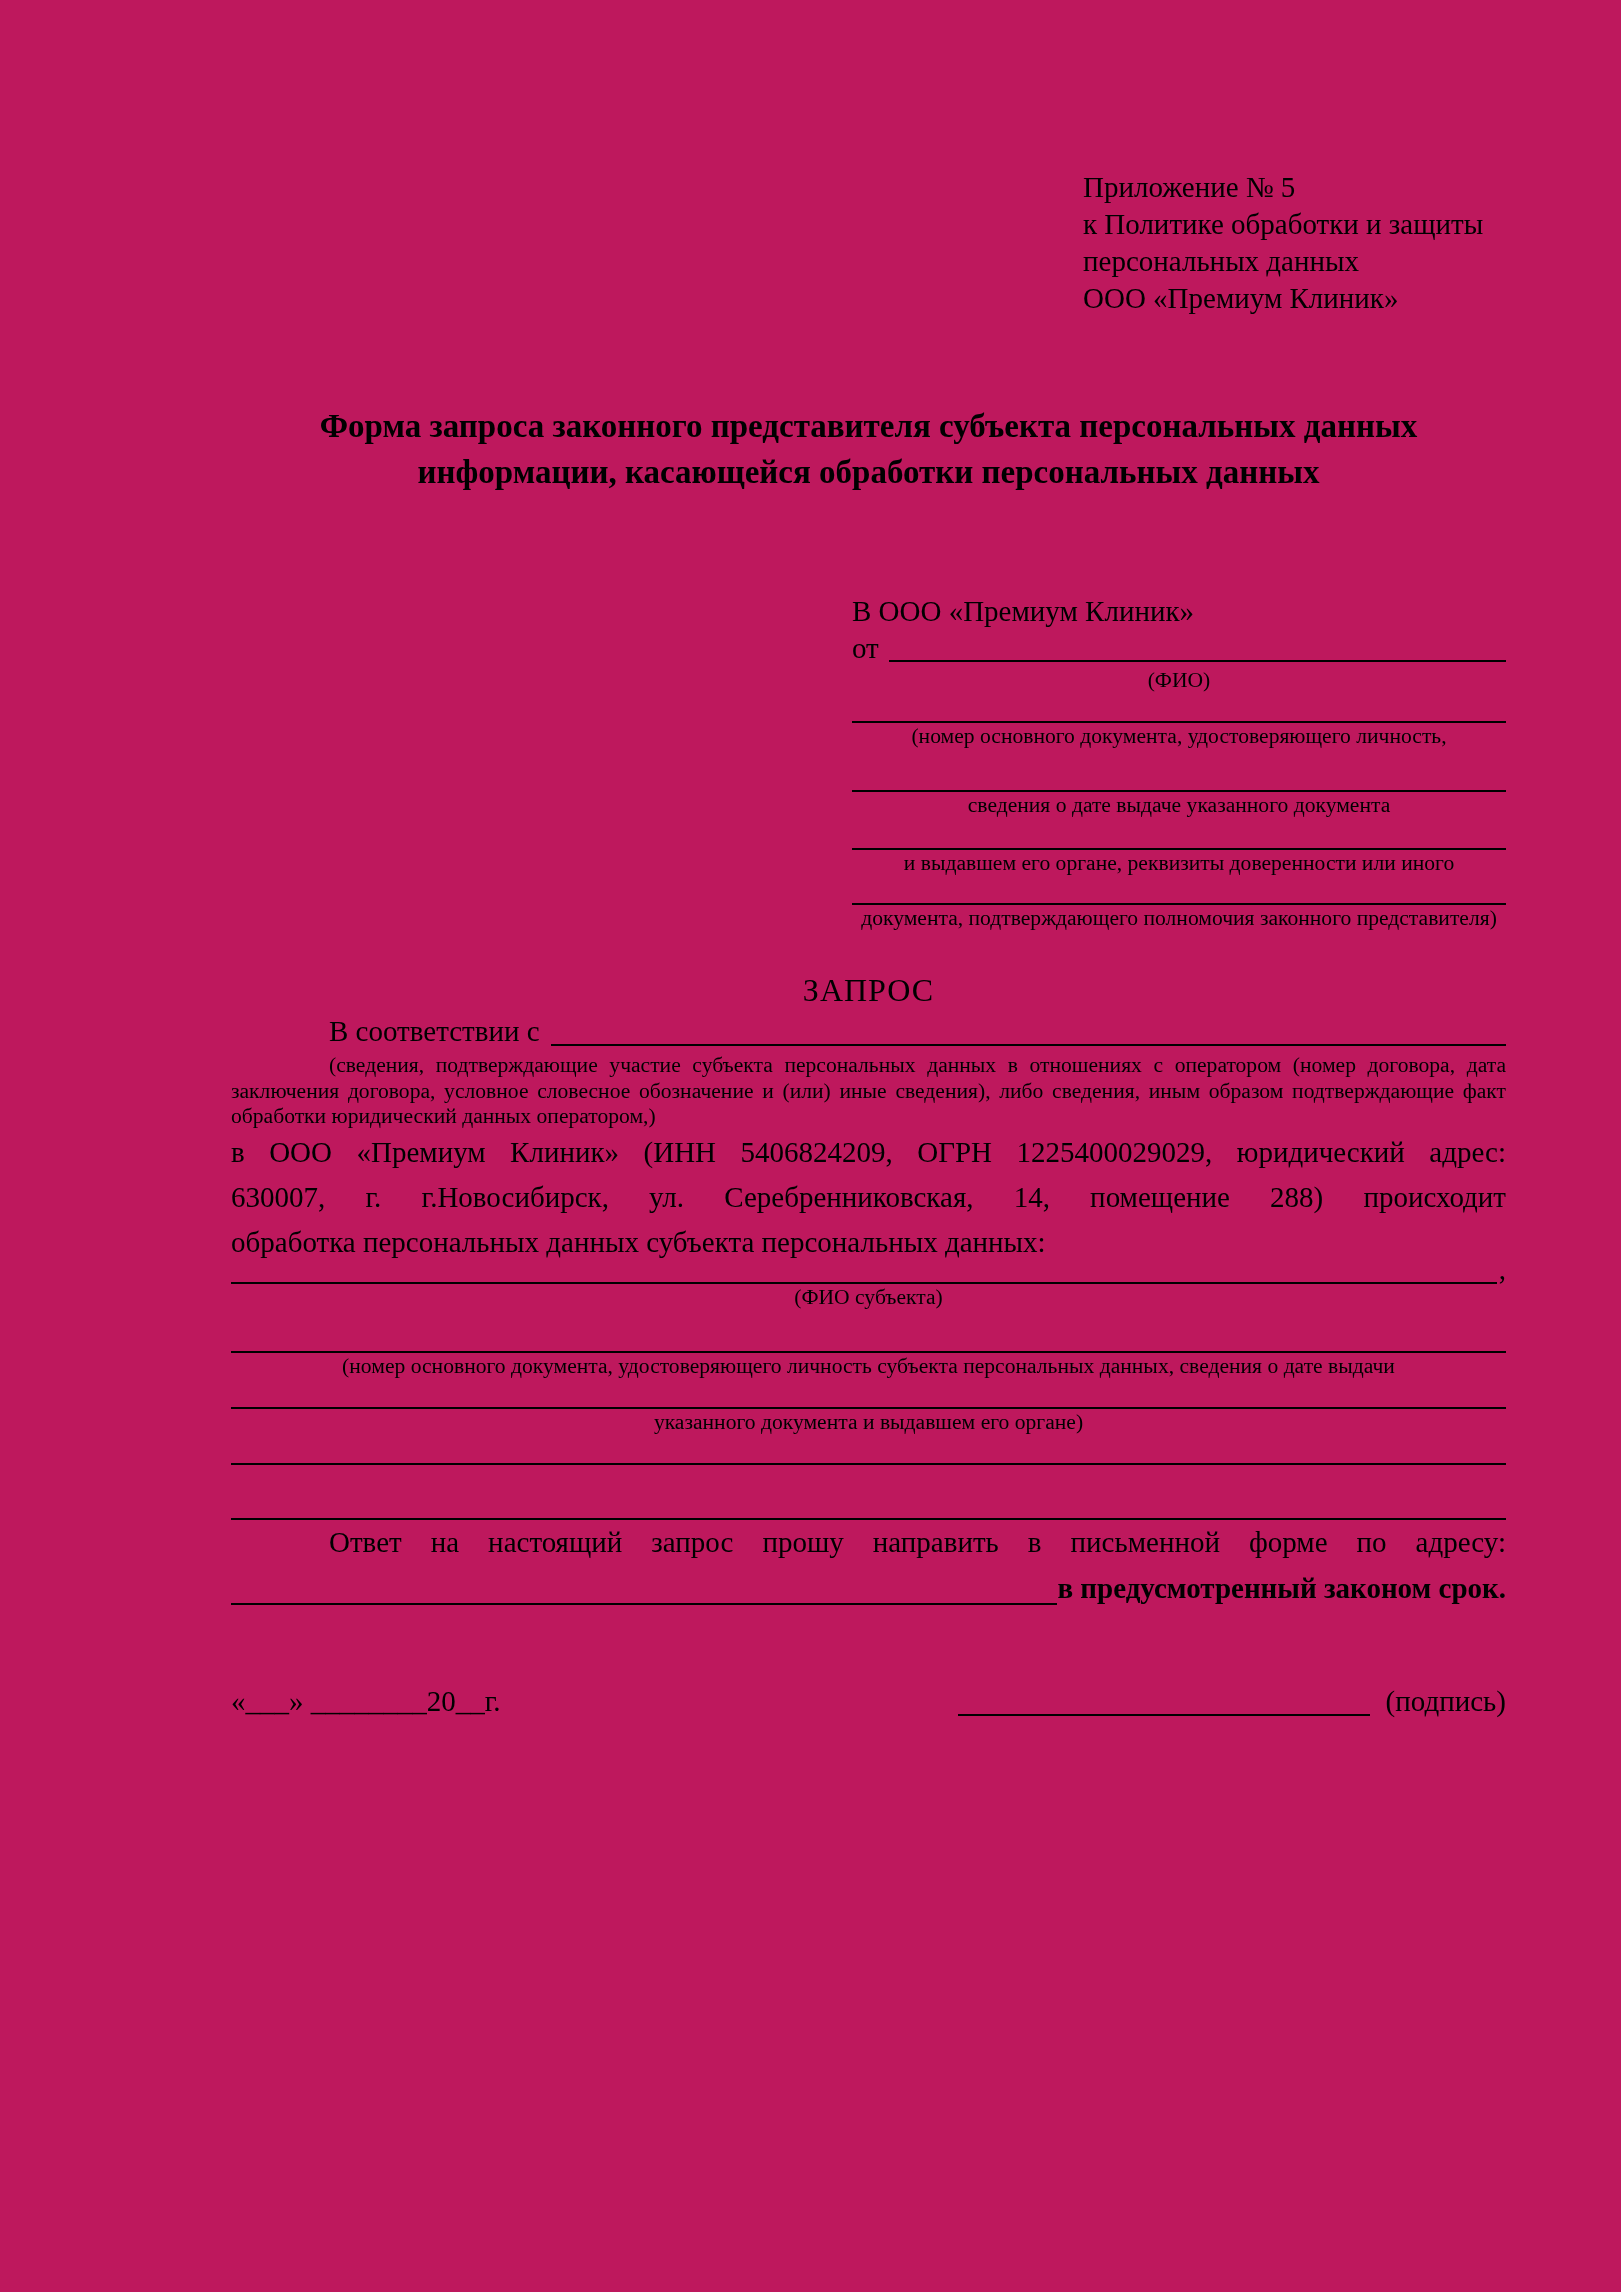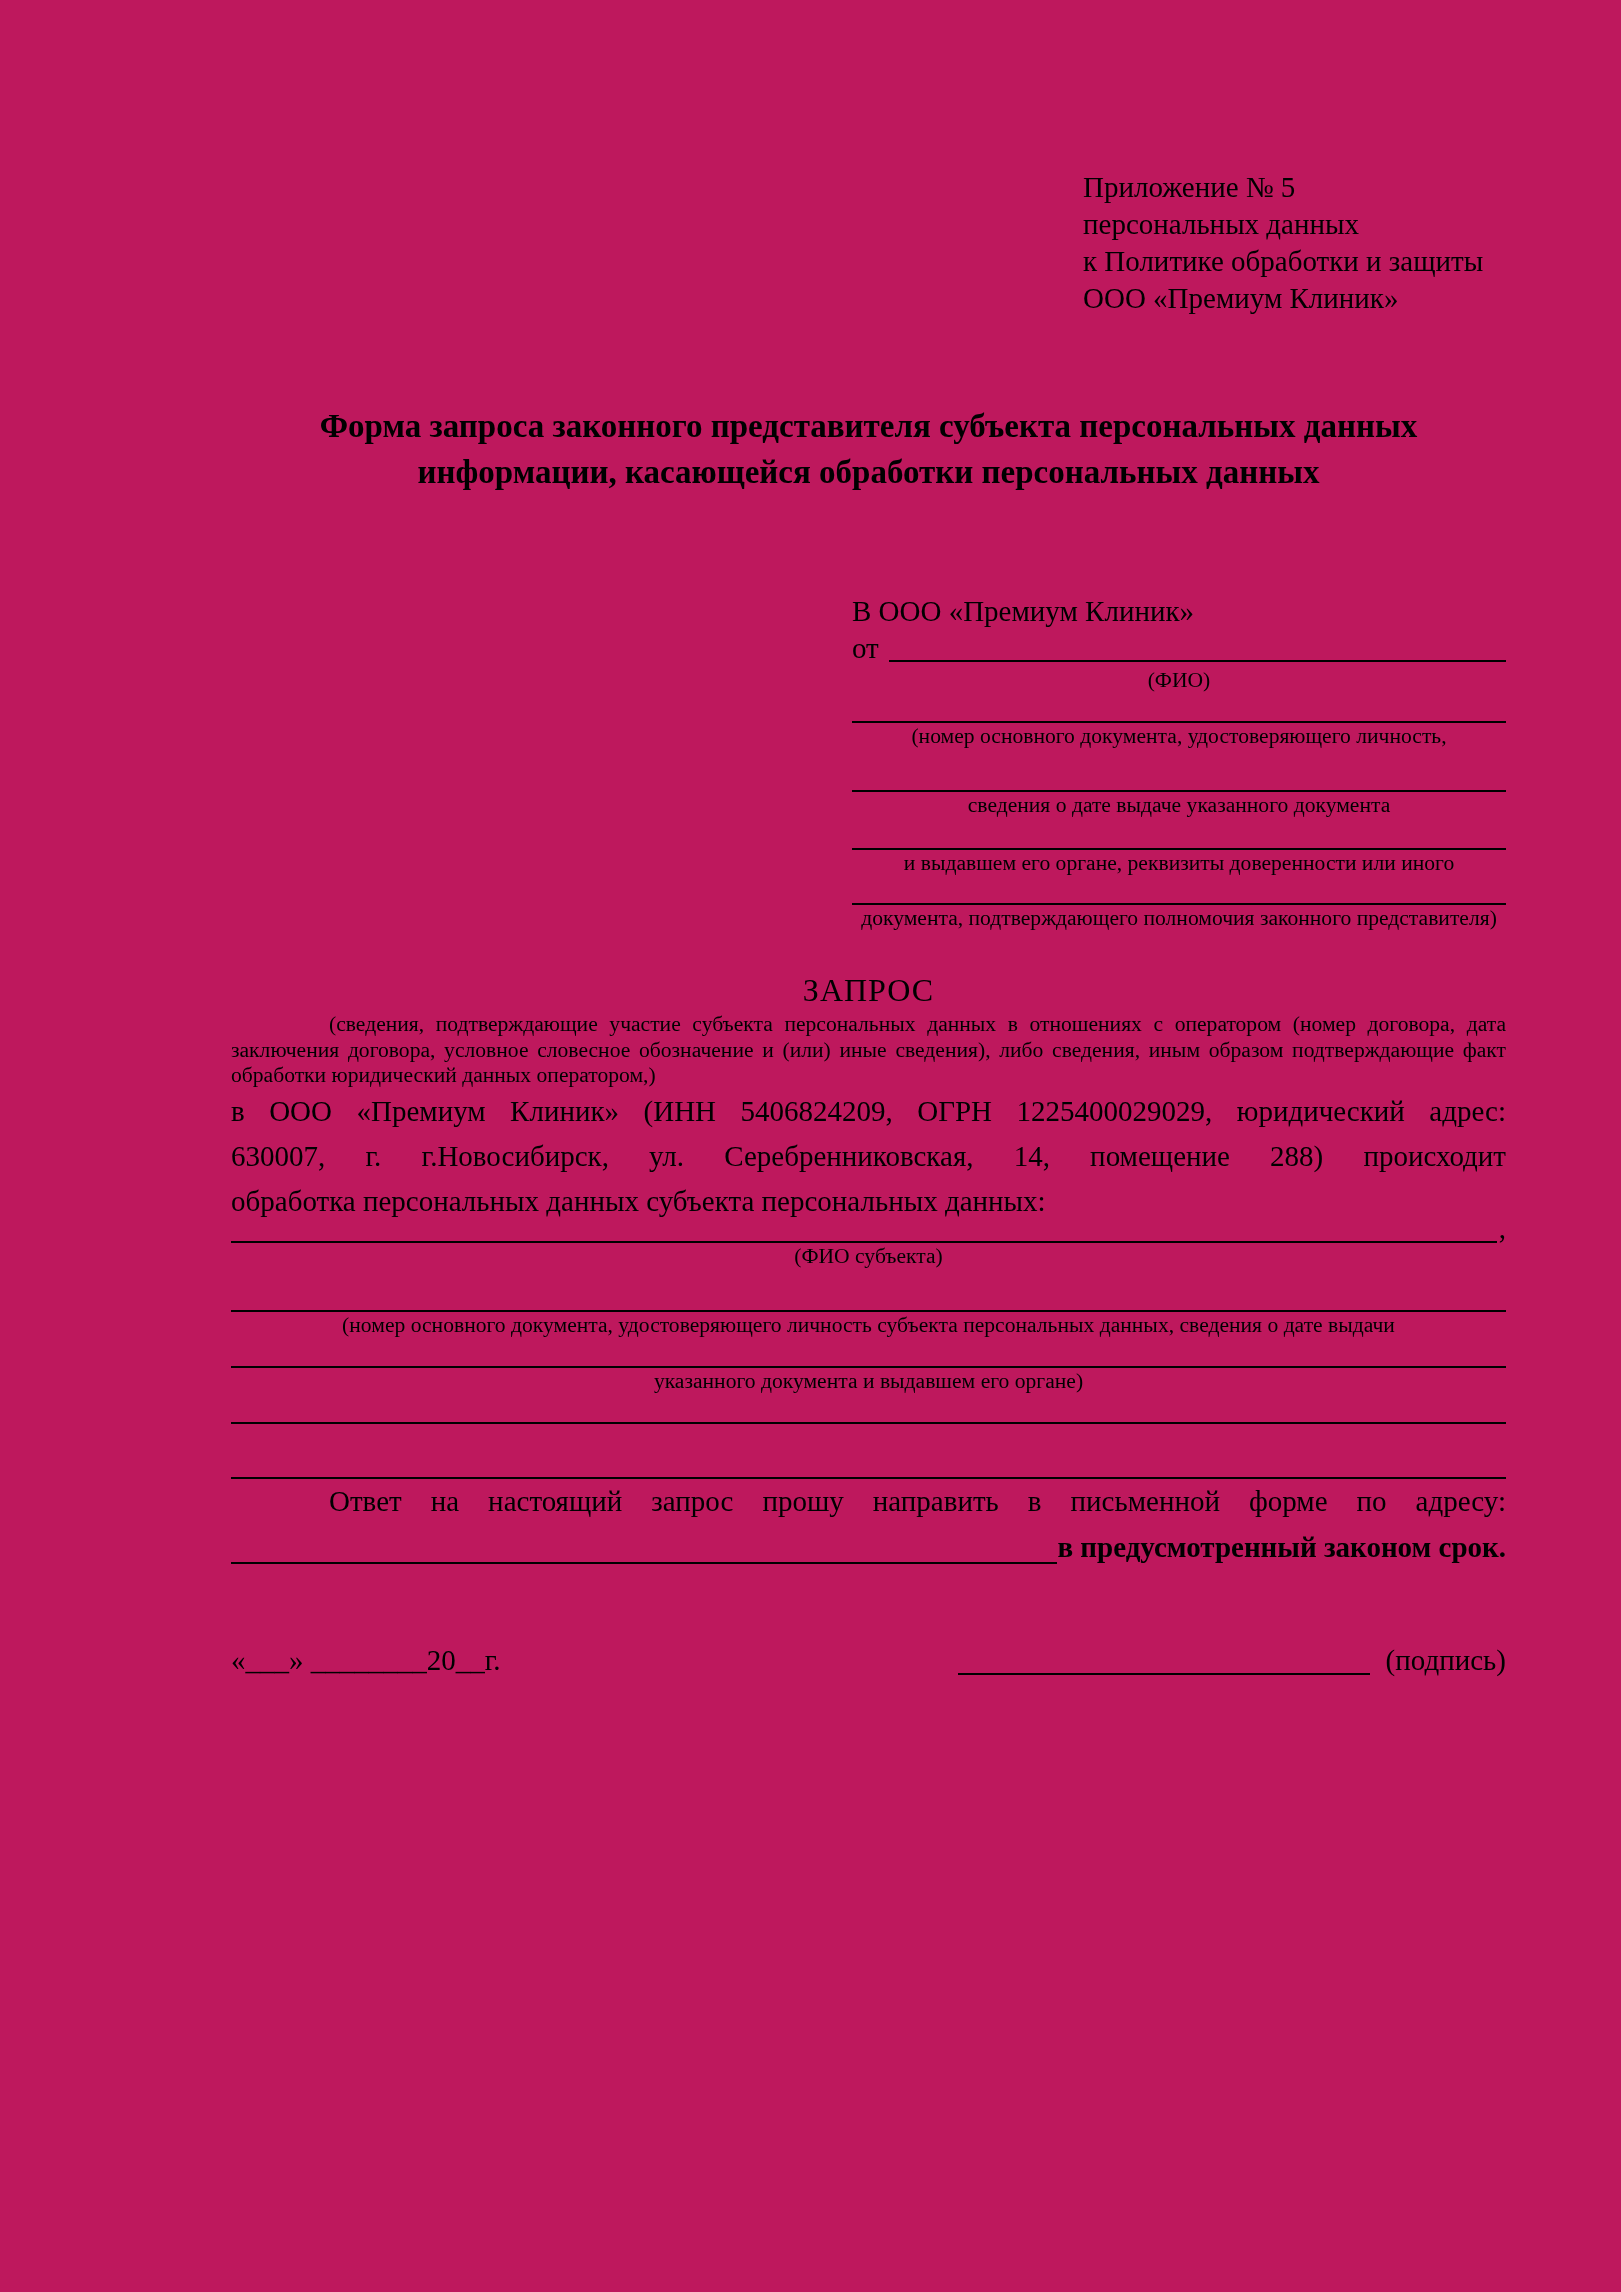--- a/index.html
+++ b/index.html
@@ -56,22 +56,22 @@
   .sig-group .sig-line { width: 412px; border-bottom: 2.9px solid #000; margin-bottom: 4.9px; }
   .sig-group .sig-caption { white-space: nowrap; }
 </style>
 </head>
 <body>
 
 <div class="page">
 
   <div class="appendix">
     <div>Приложение № 5</div>
+    <div>к Политике обработки и защиты</div>
     <div>персональных данных</div>
-    <div>к Политике обработки и защиты</div>
     <div>ООО «Премиум Клиник»</div>
   </div>
 
   <div class="doc-title">
     <div>Форма запроса законного представителя субъекта персональных данных</div>
     <div>информации, касающейся обработки персональных данных</div>
   </div>
 
   <div class="addressee">
     <div>В ООО «Премиум Клиник»</div>
@@ -89,20 +89,24 @@
 
     <div class="field-line h32"></div>
     <div class="caption">и выдавшем его органе, реквизиты доверенности или иного</div>
 
     <div class="field-line h28"></div>
     <div class="caption">документа, подтверждающего полномочия законного представителя)</div>
   </div>
 
   <div class="request-heading">ЗАПРОС</div>
 
+  <div class="accordance-row">
+    <span class="label">В соответствии с</span>
+    <span class="fill-line"></span>
+  </div>
 
   <div class="small-par">
     <div class="jl indent">(сведения, подтверждающие участие субъекта персональных данных в отношениях с оператором (номер договора, дата</div>
     <div class="jl">заключения договора, условное словесное обозначение и (или) иные сведения), либо сведения, иным образом подтверждающие факт</div>
     <div>обработки юридический данных оператором,)</div>
   </div>
 
   <div class="body-par">
     <div class="jl">в ООО «Премиум Клиник» (ИНН 5406824209, ОГРН 1225400029029, юридический адрес:</div>
     <div class="jl">630007, г. г.Новосибирск, ул. Серебренниковская, 14, помещение 288) происходит</div>

